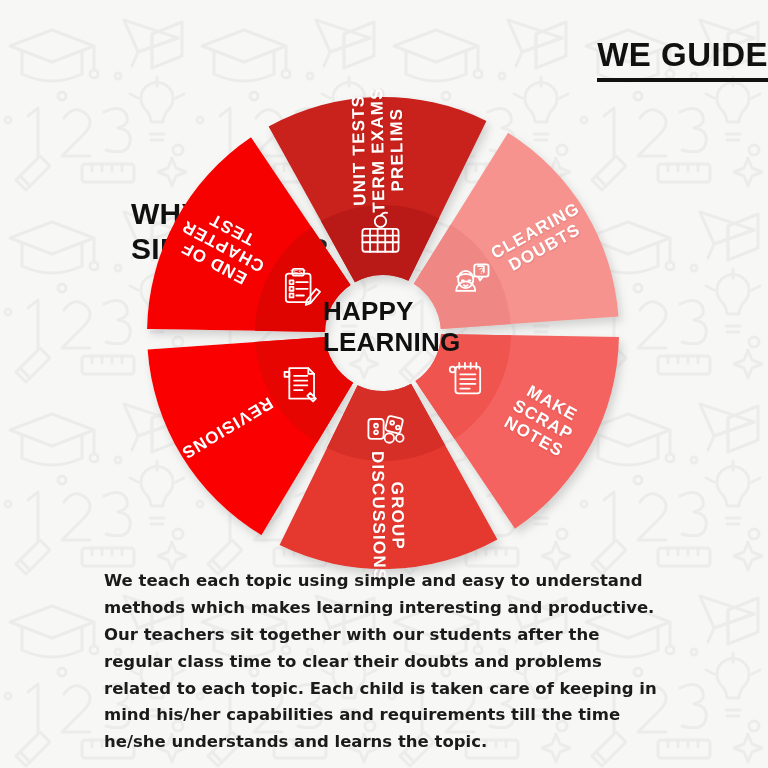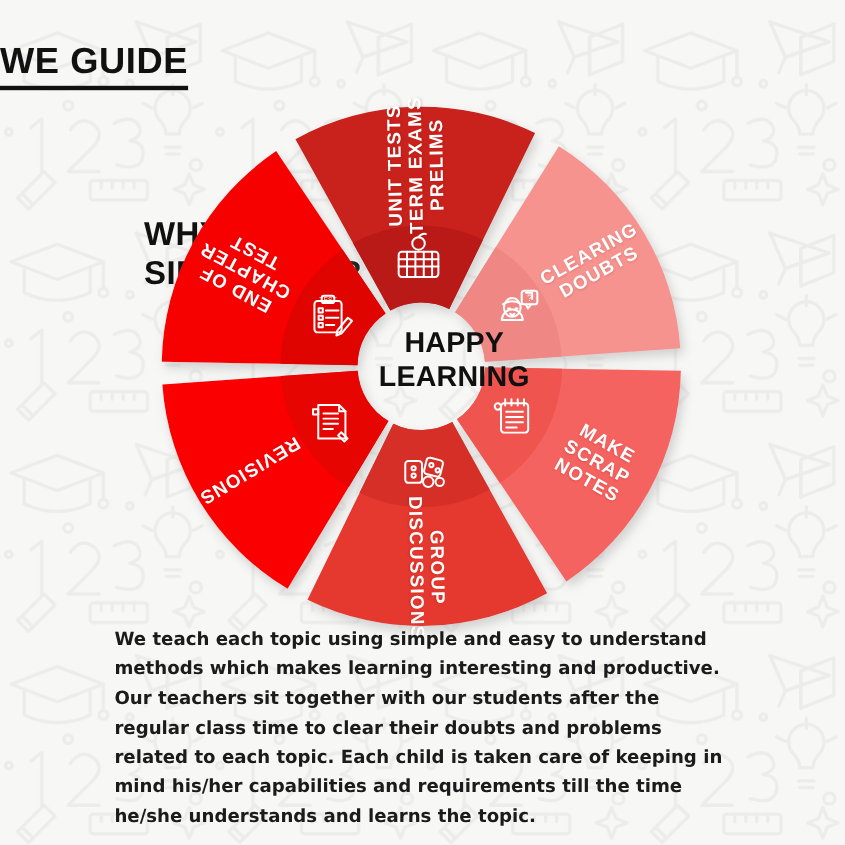--- a/index.html
+++ b/index.html
@@ -6,37 +6,37 @@
   body{
     width:768px;height:768px;
     background:#f7f7f6;
     font-family:"DejaVu Sans","Liberation Sans",sans-serif;
     overflow:hidden;position:relative;
   }
   #doodles{position:absolute;inset:0;z-index:0;pointer-events:none;}
   #stage{position:absolute;inset:0;z-index:2;}
 
   .title{
-    position:absolute;left:0;right:0;top:36px;text-align:left;
+    position:absolute;left:0;right:0;top:36px;text-align:right;
     font-size:33px;font-weight:bold;letter-spacing:.5px;color:#111;
     font-family:"Liberation Sans","DejaVu Sans",sans-serif;
   }
   .title span{display:inline-block;padding-bottom:4px;border-bottom:4px solid #111;}
 
   .why{
     position:absolute;left:131px;top:196px;
     font-size:30px;font-weight:bold;line-height:1.17;color:#101010;
     font-family:"Liberation Sans","DejaVu Sans",sans-serif;
     letter-spacing:.3px;white-space:pre-line;
   }
 
   .happy{
     position:absolute;left:323px;top:296px;width:180px;
     font-size:26px;font-weight:bold;line-height:1.2;color:#101010;
-    text-align:center;letter-spacing:.2px;
+    letter-spacing:.2px;
     font-family:"Liberation Sans","DejaVu Sans",sans-serif;
     white-space:pre-line;z-index:6;
   }
 
   .wheel{position:absolute;left:130px;top:90px;width:520px;height:490px;}
   .wheel svg{width:100%;height:100%;overflow:visible;}
 
   .seg-label{
     position:absolute;color:#fff;font-weight:bold;
     font-family:"Liberation Sans","DejaVu Sans",sans-serif;

